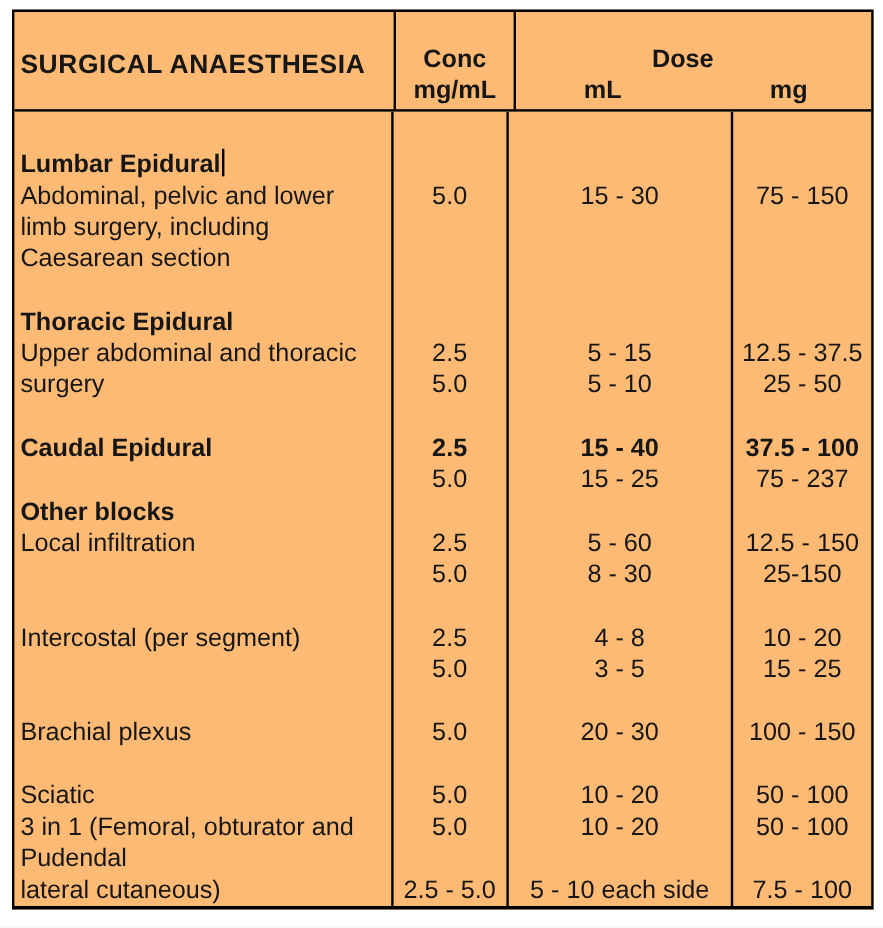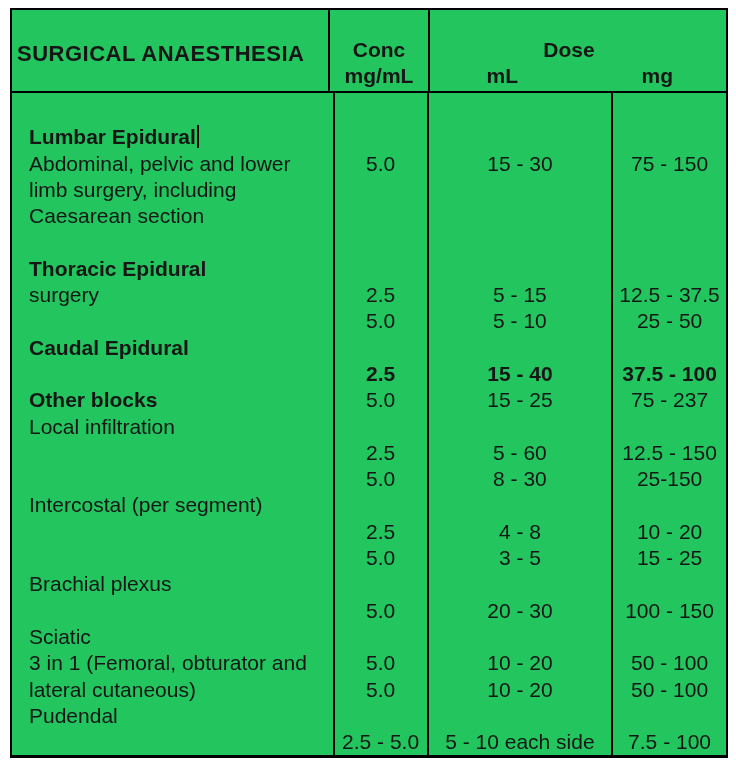--- a/index.html
+++ b/index.html
@@ -18,21 +18,21 @@
   }
   .table-frame {
     position: absolute;
     left: 10px;
     top: 8px;
     width: 718px;
     height: 750px;
     border: 2px solid #000000;
     border-bottom-width: 3px;
     box-sizing: border-box;
-    background: #22c55e;
+    background: #fdba74;
     overflow: hidden;
   }
   
   .header-row {
     display: flex;
     height: 83px;
     box-sizing: border-box;
     border-bottom: 2px solid #000000;
   }
   .header-row .h-label {
@@ -85,21 +85,21 @@
     display: flex;
     height: 663px;
     box-sizing: border-box;
     overflow: hidden;
   }
   .col {
     box-sizing: border-box;
     padding-top: 5px;
     overflow: hidden;
   }
-  .col-label { width: 328px; margin-left: 12px; }
+  .col-label { width: 328px; }
   .col-conc  { width: 100px; border-left: 2px solid #000000; }
   .col-ml    { width: 196px; border-left: 2px solid #000000; }
   .col-mg    { width: 122px; border-left: 2px solid #000000; }
   .line {
     height: 26.3px;
     line-height: 26.3px;
     font-size: 21px;
     white-space: nowrap;
   }
   .line.lbl { text-align: left; padding-left: 5px; }
@@ -139,37 +139,38 @@
 
     <div class="body-row">
       <div class="col col-label" id="col-label">
           <div class="line lbl"></div>
           <div class="line lbl bold has-caret">Lumbar Epidural<span class="caret"></span></div>
           <div class="line lbl">Abdominal, pelvic and lower</div>
           <div class="line lbl">limb surgery, including</div>
           <div class="line lbl">Caesarean section</div>
           <div class="line lbl"></div>
           <div class="line lbl bold">Thoracic Epidural</div>
+          <div class="line lbl">Upper abdominal and thoracic</div>
           <div class="line lbl">surgery</div>
           <div class="line lbl"></div>
           <div class="line lbl bold">Caudal Epidural</div>
           <div class="line lbl"></div>
           <div class="line lbl bold">Other blocks</div>
           <div class="line lbl">Local infiltration</div>
           <div class="line lbl"></div>
           <div class="line lbl"></div>
           <div class="line lbl">Intercostal (per segment)</div>
           <div class="line lbl"></div>
           <div class="line lbl"></div>
           <div class="line lbl">Brachial plexus</div>
           <div class="line lbl"></div>
           <div class="line lbl">Sciatic</div>
           <div class="line lbl">3 in 1 (Femoral, obturator and</div>
+          <div class="line lbl">Pudendal</div>
           <div class="line lbl">lateral cutaneous)</div>
-          <div class="line lbl">Pudendal</div>
         </div>
       <div class="col col-conc" id="col-conc">
           <div class="line val"></div>
           <div class="line val bold"></div>
           <div class="line val">5.0</div>
           <div class="line val"></div>
           <div class="line val"></div>
           <div class="line val"></div>
           <div class="line val bold"></div>
           <div class="line val">2.5</div>

